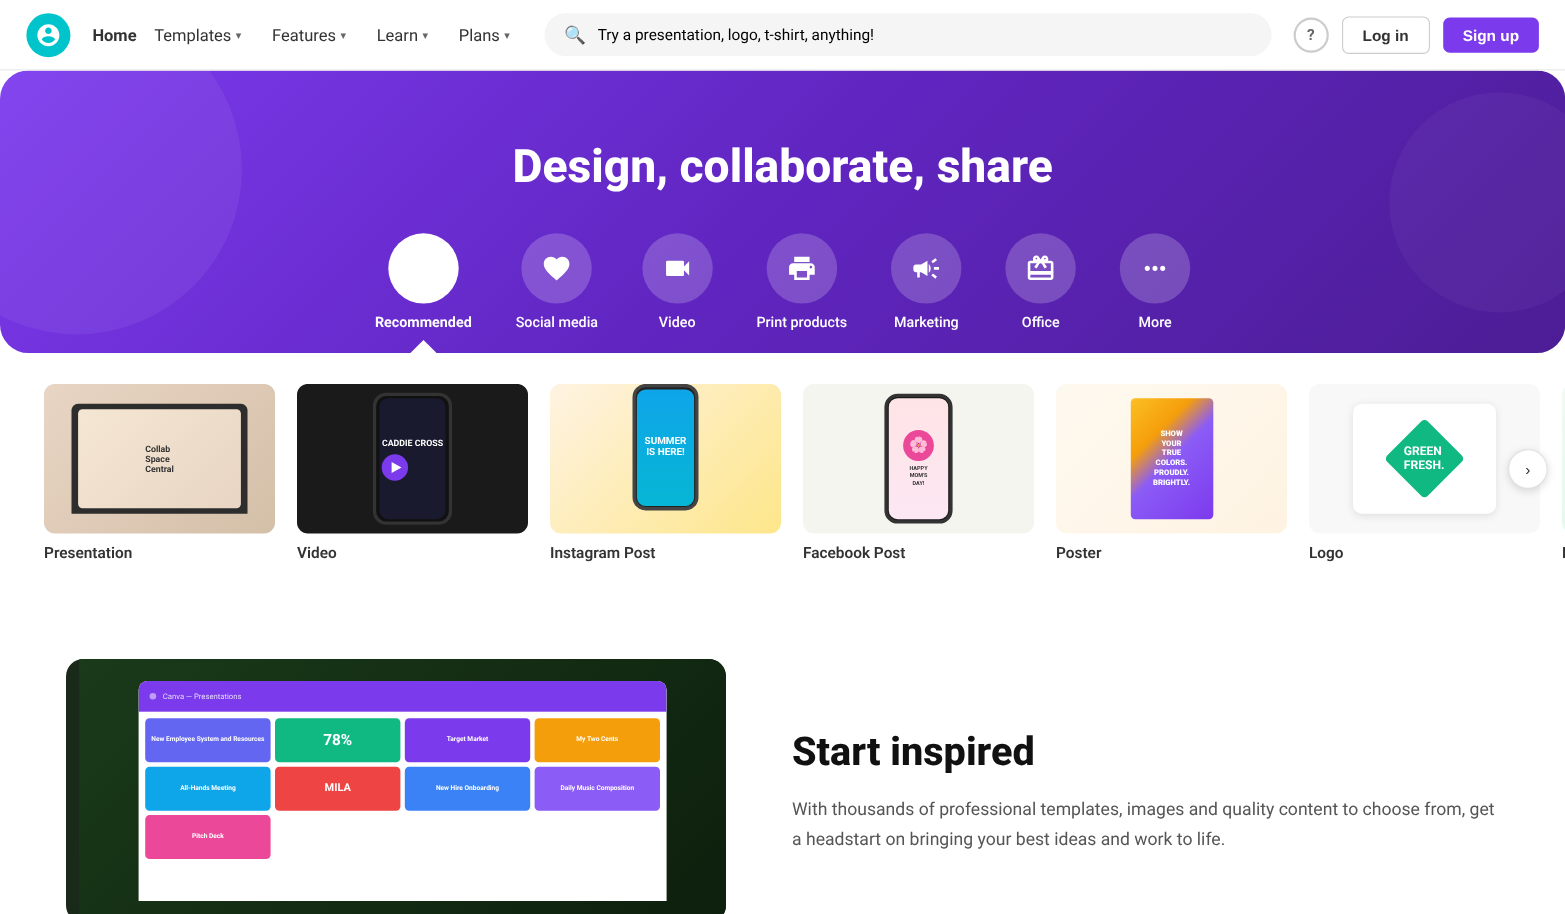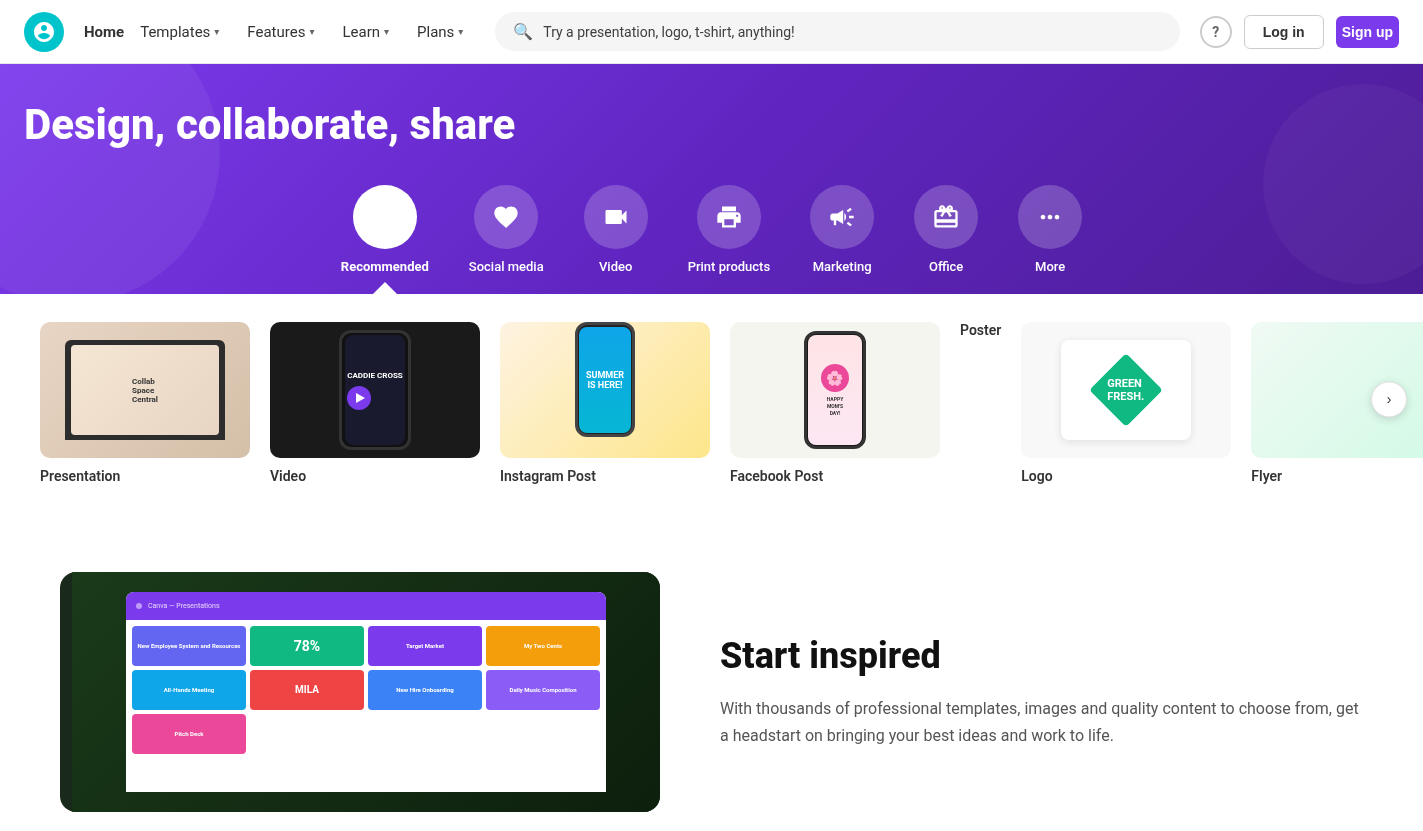--- a/index.html
+++ b/index.html
@@ -58,21 +58,21 @@
       margin: 0 20px;
       display: flex;
       align-items: center;
       background: #f5f5f5;
       border-radius: 24px;
       padding: 10px 18px;
       gap: 10px;
       cursor: text;
     }
     .nav-search-icon { color: #666; font-size: 16px; }
-    .nav-search-placeholder { color: #404040; font-size: 14px; flex: 1; }
+    .nav-search-placeholder { color: #000000; font-size: 14px; flex: 1; }
     .nav-right {
       display: flex;
       align-items: center;
       gap: 12px;
       flex-shrink: 0;
     }
     .nav-help {
       width: 32px;
       height: 32px;
       border-radius: 50%;
@@ -89,36 +89,38 @@
       padding: 8px 18px;
       border: 1px solid #ccc;
       border-radius: 6px;
       font-size: 14px;
       font-weight: 600;
       cursor: pointer;
       background: #fff;
       color: #333;
     }
     .btn-signup {
-      padding: 8px 6px;
+      padding: 8px 18px;
       border: none;
       border-radius: 6px;
       font-size: 14px;
       font-weight: 700;
       cursor: pointer;
       background: #7c3aed;
       color: #fff;
     }
 
     
     .hero {
       background: linear-gradient(135deg, #7c3aed 0%, #6025c0 50%, #4c1d95 100%);
-      padding: 36px 24px 0;
+      padding: 63px 24px 0;
+      text-align: center;
       position: relative;
       overflow: hidden;
+      border-radius: 26px;
     }
     .hero::before {
       content: '';
       position: absolute;
       top: -60px;
       left: -80px;
       width: 300px;
       height: 300px;
       background: rgba(255,255,255,0.06);
       border-radius: 50%;
@@ -699,20 +701,25 @@
           <div class="facebook-screen">
             <div class="flower-circle">🌸</div>
             <div class="fb-text">HAPPY<br>MOM'S<br>DAY!</div>
           </div>
         </div>
       </div>
       <span class="design-card-label">Facebook Post</span>
     </div>
 
     <div class="design-card">
+      <div class="design-card-image card-poster">
+        <div class="poster-mockup">
+          <div class="poster-text">SHOW<br>YOUR<br>TRUE<br>COLORS.<br>PROUDLY.<br>BRIGHTLY.</div>
+        </div>
+      </div>
       <span class="design-card-label">Poster</span>
     </div>
 
     <div class="design-card">
       <div class="design-card-image card-logo">
         <div class="logo-card-content">
           <div style="position:relative;width:80px;height:80px;display:flex;align-items:center;justify-content:center;">
             <div style="width:52px;height:52px;background:#10b981;transform:rotate(45deg);border-radius:4px;display:flex;align-items:center;justify-content:center;">
               <span style="transform:rotate(-45deg);font-size:11px;font-weight:bold;color:#fff;">GREEN<br>FRESH.</span>
             </div>

